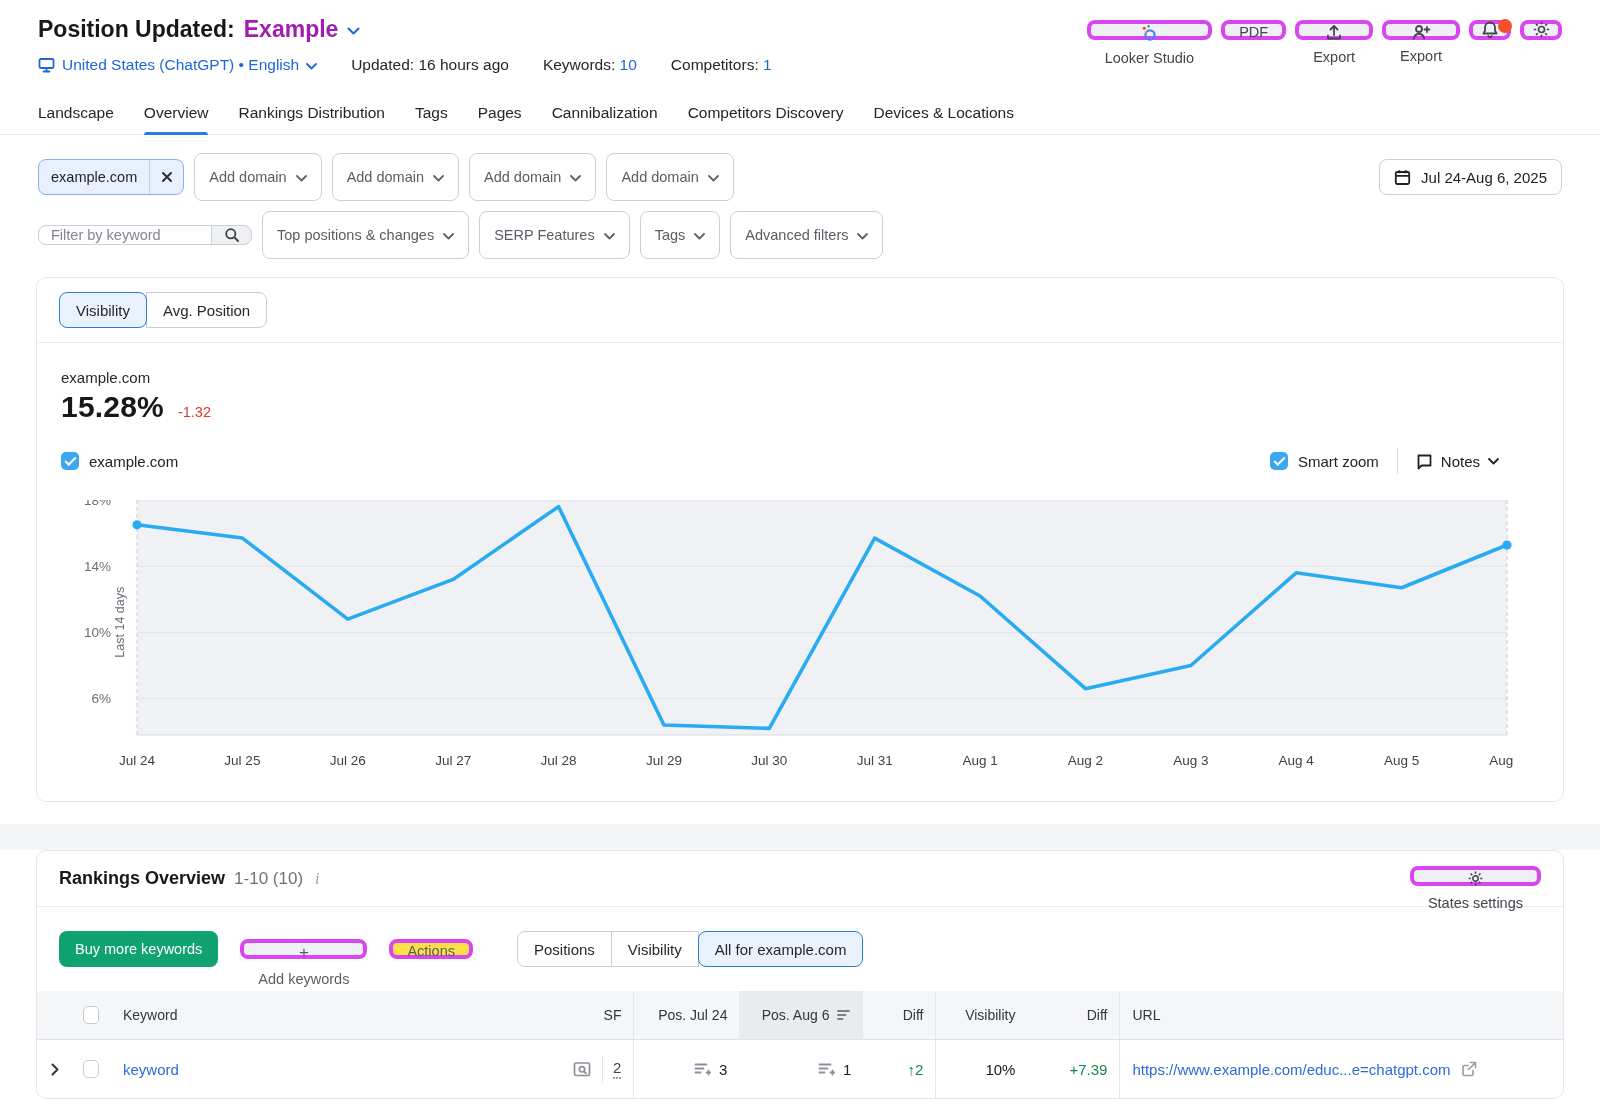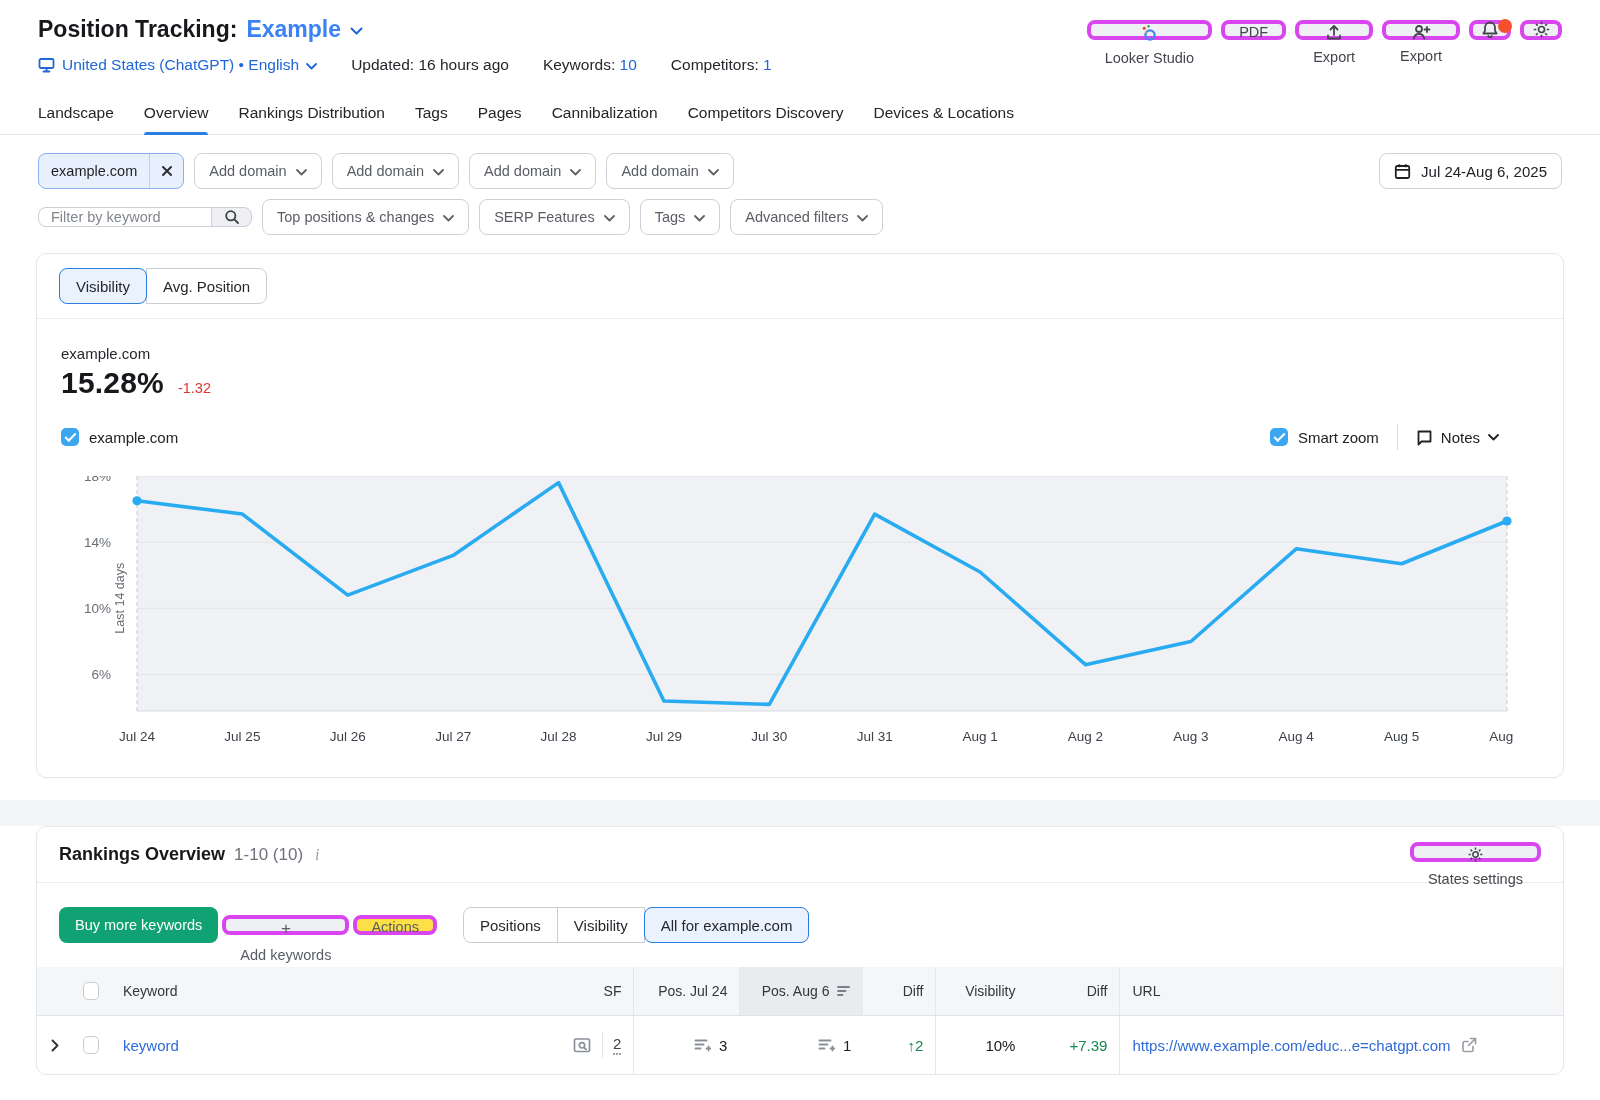--- a/index.html
+++ b/index.html
@@ -5,21 +5,21 @@
   * { box-sizing: border-box; margin: 0; padding: 0; }
   html,body { width:1600px; height:1100px; overflow:hidden; background:#fff;
     font-family:"Liberation Sans","DejaVu Sans",sans-serif; color:#1e2126; }
   svg { display:block; }
 
   
   .page-head { padding:16px 38px 0 38px; }
   .head-row1 { display:flex; align-items:center; }
   .title-wrap { display:flex; align-items:center; gap:9px; }
   .page-title { font-size:23px; font-weight:700; color:#17181b; }
-  .project-name { font-size:23px; font-weight:700; color:#3b82f6; cursor:pointer; }
+  .project-name { font-size:23px; font-weight:700; color:#a21caf; cursor:pointer; }
   .chev { color:#1f66d9; margin-top:3px; }
   .head-actions { margin-left:auto; display:flex; gap:9px; align-items:center; }
   .btn { display:inline-flex; align-items:center; gap:8px; height:20px; padding:0 14px;
     background:#eef0f3; border:4px solid #d946ef; border-radius:8px; font-size:14.5px;
     color:#43464d; cursor:pointer; white-space:nowrap;flex-direction:column; }
   .btn.icon-only { width:42px; justify-content:center; padding:0; position:relative; }
   .notif-dot { position:absolute; top:-5px; right:-5px; width:14px; height:14px;
     border-radius:50%; background:#f4502c; }
   .head-row2 { display:flex; align-items:center; margin-top:13px; font-size:15.5px; gap:34px; }
   .loc-link { display:flex; align-items:center; gap:7px; color:#1f66d9; cursor:pointer; }
@@ -36,21 +36,21 @@
 
   
   .filters { padding:18px 38px 0 38px; }
   .f-row { display:flex; align-items:center; gap:10px; }
   .f-row + .f-row { margin-top:10px; }
   .chip { display:flex; align-items:center; height:36px; border:1px solid #85b1ef;
     background:#e7f0fc; border-radius:8px; overflow:hidden; }
   .chip-label { padding:0 12px; font-size:14.5px; color:#1e2126; }
   .chip-x { width:34px; height:100%; display:flex; align-items:center; justify-content:center;
     border-left:1px solid #b9d2f5; cursor:pointer; color:#2b2d31; }
-  .drop { display:inline-flex; align-items:center; gap:9px; height:36px; padding:0 14px;
+  .drop { display:inline-flex; align-items:center; gap:9px; height:48px; padding:0 14px;
     background:#fff; border:1px solid #ccd1d9; border-radius:8px; font-size:14.5px;
     color:#595d64; cursor:pointer; white-space:nowrap; }
   .drop .dchev { color:#5f6368; margin-top:2px; }
   .date-btn { margin-left:auto; display:inline-flex; align-items:center; gap:10px; height:36px;
     padding:2px 14px; background:#fff; border:1px solid #ccd1d9; border-radius:8px;
     font-size:15px; color:#202226; cursor:pointer; }
   .kw-filter { display:flex; height:20px; border:1px solid #ccd1d9; border-radius:8px;
     overflow:hidden; background:#f0abfc; }
   .kw-filter input { border:0; outline:0; width:172px; padding:0 12px; font-size:14.5px;
     color:#33363c; font-family:inherit; }
@@ -91,21 +91,21 @@
   .notes-wrap { display:flex; align-items:center; gap:8px; font-size:15px; color:#202226;
     cursor:pointer; }
   .chart-host { margin-top:26px; }
 
   
   .rank-head { display:flex; align-items:center; padding:15px 22px; border-bottom:1px solid #eaecef; }
   .rank-title { font-size:18px; font-weight:700; color:#17181b; }
   .rank-range { font-size:17px; color:#6d727a; margin-left:9px; font-weight:400; }
   .info-i { font-family:"Liberation Serif","DejaVu Serif",serif; font-style:italic;
     color:#9aa0a6; font-size:16px; margin-left:12px; cursor:pointer; }
-  .rank-toolbar { display:flex; align-items:center; gap:4px; padding:24px 22px 0 22px; }
+  .rank-toolbar { display:flex; align-items:center; gap:22px; padding:24px 22px 0 22px; }
   .btn-green { height:36px; padding:0 16px; background:#10a273; color:#fff; border:0;
     border-radius:8px; font-size:14.5px; display:inline-flex; align-items:center; gap:8px;
     cursor:pointer; font-family:inherit; }
   .view-group { margin-left:22px; }
 
   
   .table { margin-top:24px; }
   .t-row { display:grid;
     grid-template-columns:34px 40px minmax(200px,1fr) 100px 106px 124px 72px 92px 92px minmax(380px,1.05fr);
     align-items:stretch; }
@@ -129,21 +129,21 @@
   .vis-pct { color:#17181b; }
   .url-cell { gap:10px; overflow:hidden; white-space:nowrap; }
   .ext-ic { color:#9aa0a6; cursor:pointer; flex:none; }
 </style>
 </head>
 <body>
 
 <div class="page-head">
   <div class="head-row1">
     <div class="title-wrap">
-      <span class="page-title">Position Tracking:</span>
+      <span class="page-title">Position Updated:</span>
       <span class="project-name">Example</span>
       <span class="chev">
         <svg width="13" height="8">
             <path d="M1.5 1.5l5 5 5-5" stroke="currentColor" stroke-width="2" fill="none" stroke-linecap="round" stroke-linejoin="round"></path>
           </svg>
       </span>
     </div>
     <div class="head-actions">
       <button class="btn">
         <span>

